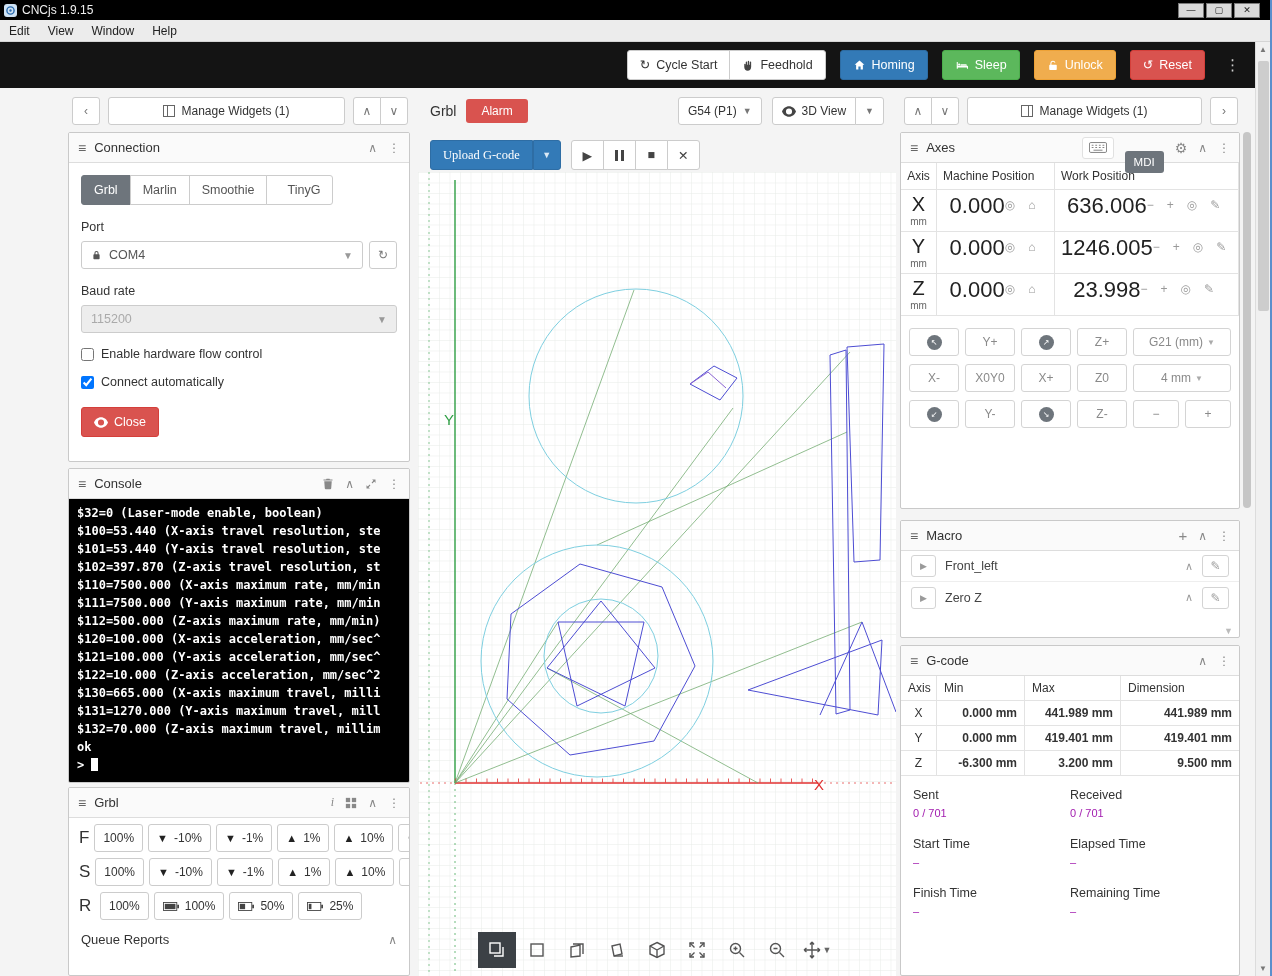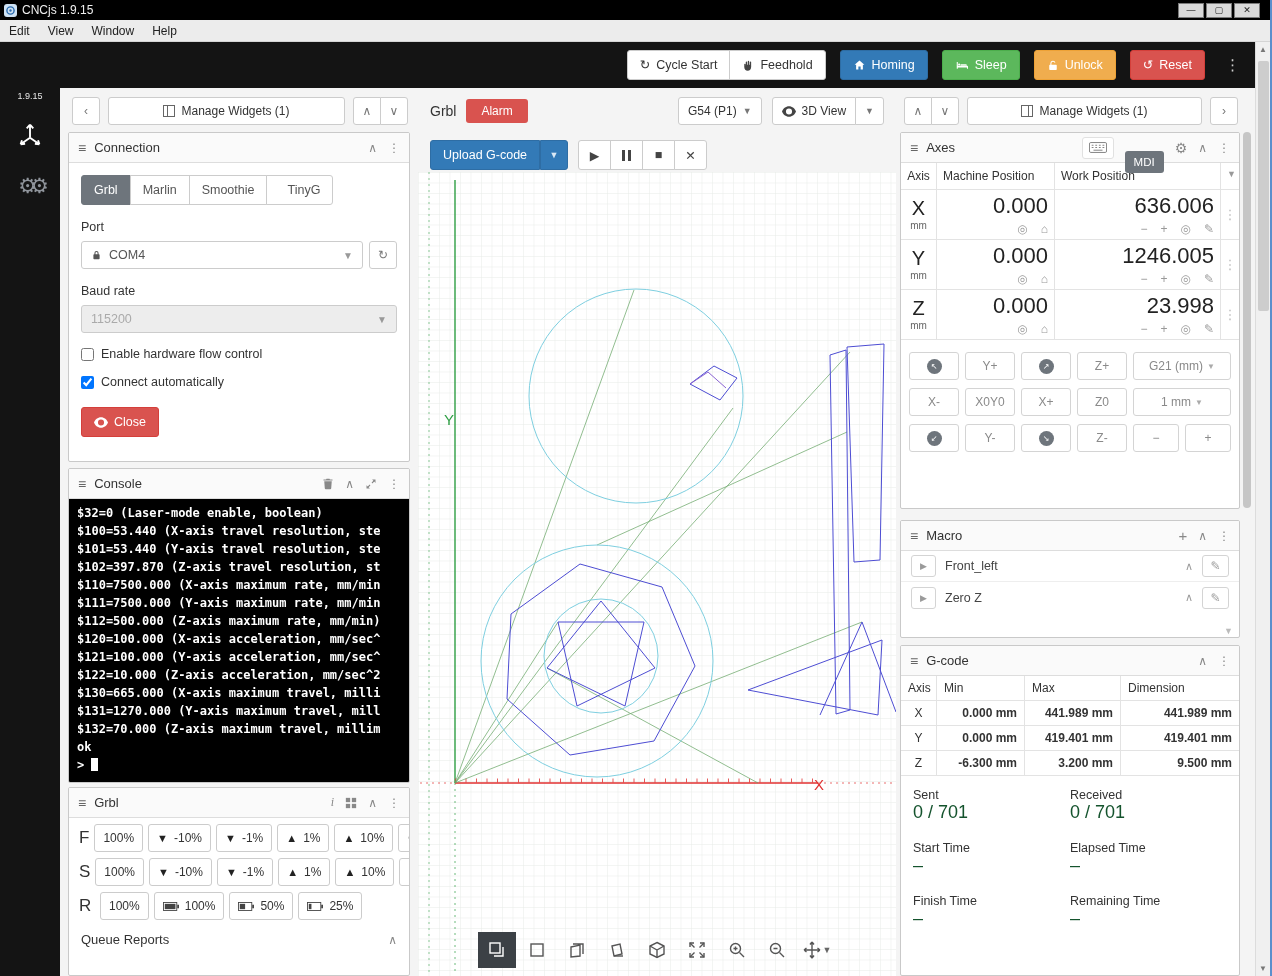--- a/index.html
+++ b/index.html
@@ -99,21 +99,21 @@
 
   
   .c-header { position:absolute; left:418px; top:96px; width:478px; height:30px; display:flex;
               align-items:center; padding:0 12px; gap:10px; }
   .c-title { font-size:14px; color:#333; }
   .badge-alarm { background:#d9534f; color:#fff; border-radius:3px; padding:5px 15px; font-size:12px; cursor:pointer; }
   .spacer { flex:1; }
   .c-toolbar { position:absolute; left:418px; top:140px; width:478px; height:30px; display:flex;
                align-items:center; padding:0 12px; gap:10px; }
   .upload-split { display:inline-flex; }
-  .upload-main { border-radius:3px 0 0 3px; }
+  .upload-main { border-radius:3px 0 0 3px;font-family:Liberation Serif, serif; }
   .upload-caret { width:28px; border-radius:0 3px 3px 0; border-left:1px solid #2e6da4; padding:0; }
   .btn-icon { width:33px; padding:0; color:#444; }
   .pause-ic { display:inline-flex; gap:3px; }
   .pause-ic i { display:block; width:3px; height:11px; background:#444; }
 
   .visualizer { position:absolute; left:418px; top:172px; width:478px; height:804px; background:#fff; }
   .v-toolbar { position:absolute; left:418px; top:930px; width:478px; height:40px; display:flex;
                align-items:center; justify-content:center; gap:2px; z-index:5; }
   .v-btn { width:38px; height:36px; display:inline-flex; align-items:center; justify-content:center;
            background:transparent; border:none; color:#555; cursor:pointer; }
@@ -126,21 +126,21 @@
   .kb-btn { height:22px; padding:0 6px; display:inline-flex; align-items:center; border:1px solid #e1e1e1;
             border-radius:3px; background:#fff; color:#777; cursor:pointer; }
   .dro-grid { display:grid; grid-template-columns:36px 118px 1fr 18px; }
   .dro-grid .cell { border-bottom:1px solid #e3e3e3; border-right:1px solid #e3e3e3; }
   .dro-grid .cell:nth-child(4n) { border-right:none; }
   .dro-head { font-size:12px; color:#333; padding:6px 6px; }
   .dro-head.center { text-align:center; }
   .axis-cell { display:flex; flex-direction:column; align-items:center; justify-content:center; padding:4px 0; }
   .axis-letter { font-size:20px; color:#222; line-height:20px; }
   .axis-unit { font-size:10px; color:#666; margin-top:2px; }
-  .num-cell { display:flex; flex-direction:column; justify-content:flex-end; padding:4px 6px 3px 6px; }
+  .num-cell { display:flex; flex-direction:row; justify-content:center; padding:4px 12px 3px 6px; }
   .dro-num { font-size:22px; color:#222; text-align:right; line-height:24px; }
   .mini-icons { display:flex; justify-content:flex-end; gap:13px; color:#999; font-size:12px; margin-top:4px; }
   .mini-icons .mi { cursor:pointer; }
   .row-kebab { display:flex; align-items:center; justify-content:center; color:#bbb; font-size:13px; }
 
   .jog { padding:12px 8px 10px 8px; }
   .jog-row { display:grid; grid-template-columns:50px 50px 50px 50px 1fr; gap:6px; margin-bottom:8px; }
   .jog-btn { height:28px; display:flex; align-items:center; justify-content:center; gap:4px; background:#fff;
              border:1px solid #d4d4d4; border-radius:3px; color:#8a8a8a; font-size:12px; cursor:pointer; }
   .disc { width:15px; height:15px; border-radius:50%; background:#6e757c; color:#fff;
@@ -159,21 +159,21 @@
   .macro-scroll { position:absolute; right:6px; bottom:1px; color:#bbb; font-size:9px; }
 
   
   .gc-grid { display:grid; grid-template-columns:36px 88px 96px 1fr; }
   .gc-grid .gcell { border-bottom:1px solid #e3e3e3; border-right:1px solid #e3e3e3; padding:5px 7px; font-size:12px; color:#333; }
   .gc-grid .gcell:nth-child(4n) { border-right:none; }
   .gc-grid .num { text-align:right;font-weight:bold; }
   .gc-grid .center { text-align:center; }
   .gc-stats { padding:12px; display:grid; grid-template-columns:1fr 1fr; row-gap:18px; }
   .stat-label { font-size:12.5px; color:#333; }
-  .stat-value { font-size:18px; color:#14532d; }
+  .stat-value { font-size:11px; color:#a21caf; margin-top:5px; }
 
   
   .inner-scroll { position:absolute; left:1243px; top:132px; width:8px; height:376px; }
   .inner-thumb { width:8px; height:100%; background:#c6c6c6; border-radius:4px; }
   .page-scroll { position:absolute; left:1255px; top:42px; width:15px; height:934px; background:#f0f0f0;
                  border-left:1px solid #dcdcdc; display:flex; flex-direction:column; align-items:center; z-index:60; }
   .ps-arrow { height:15px; display:flex; align-items:center; justify-content:center; font-size:8px; color:#777; width:100%; cursor:pointer; }
   .ps-arrow.bottom { margin-top:auto; }
   .ps-thumb { width:11px; height:250px; background:#cdcdcd; border-radius:2px; margin-top:4px; cursor:pointer; }
   .win-border { position:absolute; right:0; top:0; width:2px; height:976px; background:#5b8fcc; z-index:70; }
@@ -247,38 +247,20 @@
         </svg>
       <span>Unlock</span>
     </span>
     <span class="btn btn-danger">
       <span class="glyph">↺</span>
       <span>Reset</span>
     </span>
     <span class="kebab">⋮</span>
   </div>
 
-  <div class="sidebar">
-    <span class="logo">
-      <svg width="24" height="24" viewBox="0 0 24 24">
-          <circle cx="12" cy="12" r="8.5" fill="none" stroke="#2b6cb0" stroke-width="2"></circle>
-          <path d="M12 4v5M12 15v5M4 12h5M15 12h5" stroke="#2b6cb0" stroke-width="1.6"></path>
-          <circle cx="12" cy="12" r="2" fill="#2b6cb0"></circle>
-        </svg>
-    </span>
-    <span class="version">1.9.15</span>
-    <span class="side-axes">
-      <svg width="30" height="30" viewBox="0 0 32 32" fill="none" stroke="#fff" stroke-width="2">
-          <path d="M16 6v14M16 6l-3.5 4M16 6l3.5 4"></path>
-          <path d="M16 20L6 27M6 27l4.8-.6M6 27l1.4-4.4"></path>
-          <path d="M16 20l10 7M26 27l-4.8-.6M26 27l-1.4-4.4"></path>
-        </svg>
-    </span>
-    <span class="side-gears">⚙⚙</span>
-  </div>
 
   <div class="col-header lp-header">
     <span class="sq-btn">‹</span>
     <span class="btn btn-sm manage-btn">
       <svg width="12" height="12" viewBox="0 0 12 12" fill="none" stroke="#666">
           <rect x="0.5" y="0.5" width="11" height="11"></rect>
           <line x1="4.5" y1="0.5" x2="4.5" y2="11.5"></line>
         </svg>
       <span>Manage Widgets (1)</span>
     </span>
@@ -737,21 +719,21 @@
             <span>G21 (mm)</span>
             <span class="caret" style="font-size:8px;color:#aaa;">▼</span>
           </span>
       </div>
       <div class="jog-row">
         <span class="jog-btn">X-</span>
         <span class="jog-btn">X0Y0</span>
         <span class="jog-btn">X+</span>
         <span class="jog-btn">Z0</span>
         <span class="jog-btn">
-            <span>1 mm</span>
+            <span>4 mm</span>
             <span class="caret" style="font-size:8px;color:#aaa;">▼</span>
           </span>
       </div>
       <div class="jog-row" style="margin-bottom:0;">
         <span class="jog-btn">
             <span class="disc">↙</span>
           </span>
         <span class="jog-btn">Y-</span>
         <span class="jog-btn">
             <span class="disc">↘</span>

